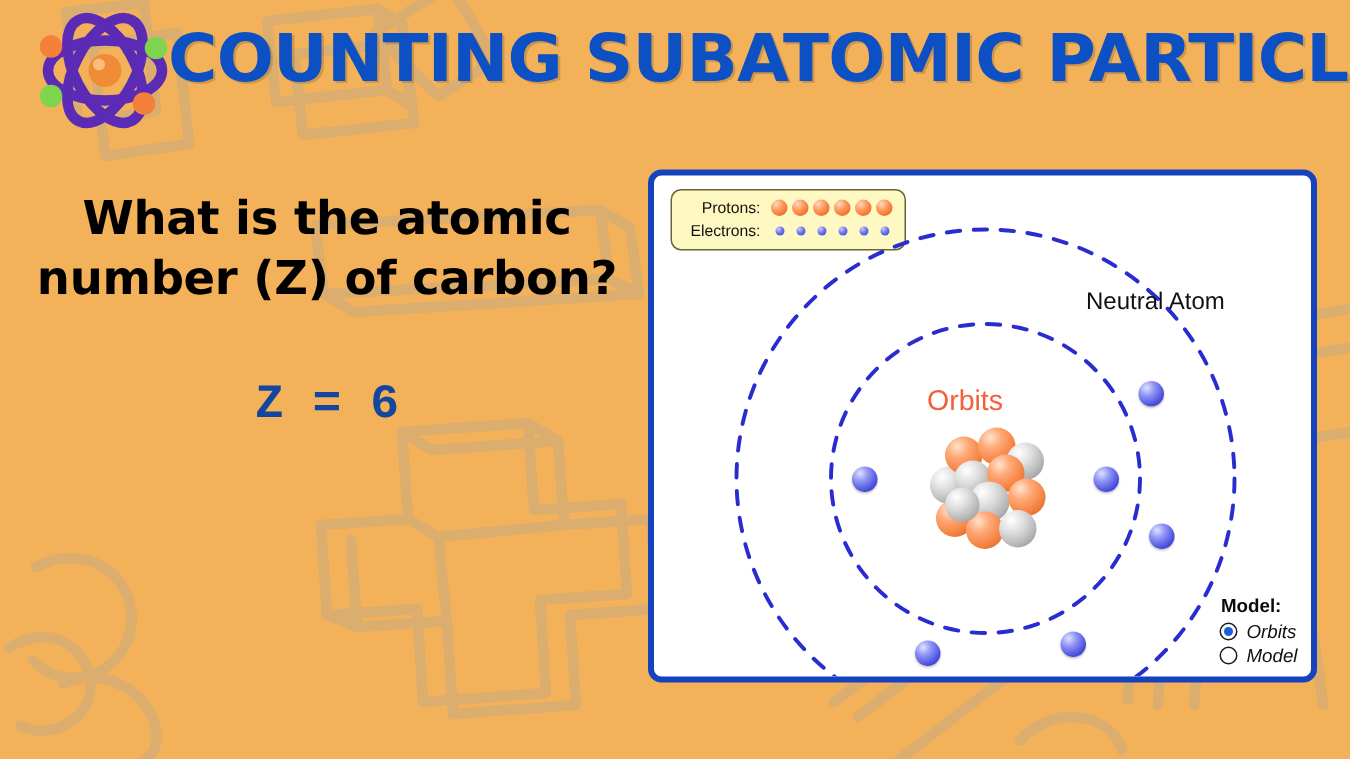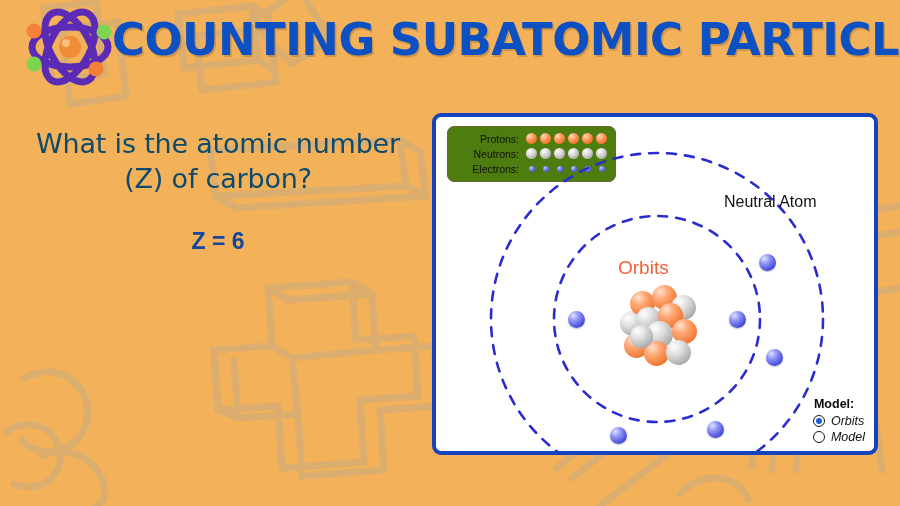--- a/index.html
+++ b/index.html
@@ -63,30 +63,30 @@
   #question-block {
     position: absolute;
     left: 22px;
     top: 126px;
     width: 392px;
     z-index: 3;
     text-align: center;
   }
   #question-text {
     font-family: "DejaVu Sans", sans-serif;
-    font-size: 27px;
-    font-weight: 400;
+    font-size: 31px;
+    font-weight: 700;
     line-height: 1.30;
-    color: #0c4a6e;
+    color: #000000;
     letter-spacing: -0.2px;
   }
   #answer-text {
-    margin-top: 32px;
-    font-family: Liberation Sans, sans-serif;
-    font-size: 23px;
+    margin-top: 44px;
+    font-family: Liberation Mono, monospace;
+    font-size: 32px;
     font-weight: 700;
     color: #12469f;
   }
 
   
   #sim-panel {
     position: absolute;
     left: 432px;
     top: 113px;
     width: 446px;
@@ -97,24 +97,24 @@
     box-sizing: border-box;
     z-index: 3;
     overflow: hidden;
   }
 
   
   #legend-box {
     position: absolute;
     left: 11px;
     top: 9px;
-    background: #4d7c0f;
+    background: #fef9c3;
     border: 1.5px solid #6a6238;
     border-radius: 7px;
-    padding: 4px 8px 5px 18px;
+    padding: 4px 8px 5px 6px;
   }
   .legend-row {
     display: flex;
     align-items: center;
     height: 15px;
   }
   .legend-label {
     font-family: "Liberation Sans", sans-serif;
     font-size: 10.5px;
     color: #14100a;
@@ -318,31 +318,20 @@
       <span class="legend-dots">
         <i class="dot-p"></i>
         <i class="dot-p"></i>
         <i class="dot-p"></i>
         <i class="dot-p"></i>
         <i class="dot-p"></i>
         <i class="dot-p"></i>
       </span>
     </div>
 
-    <div class="legend-row">
-      <span class="legend-label">Neutrons:</span>
-      <span class="legend-dots">
-        <i class="dot-n"></i>
-        <i class="dot-n"></i>
-        <i class="dot-n"></i>
-        <i class="dot-n"></i>
-        <i class="dot-n"></i>
-        <i class="dot-n"></i>
-      </span>
-    </div>
 
     <div class="legend-row">
       <span class="legend-label">Electrons:</span>
       <span class="legend-dots electrons">
         <i class="dot-e"></i>
         <i class="dot-e"></i>
         <i class="dot-e"></i>
         <i class="dot-e"></i>
         <i class="dot-e"></i>
         <i class="dot-e"></i>

